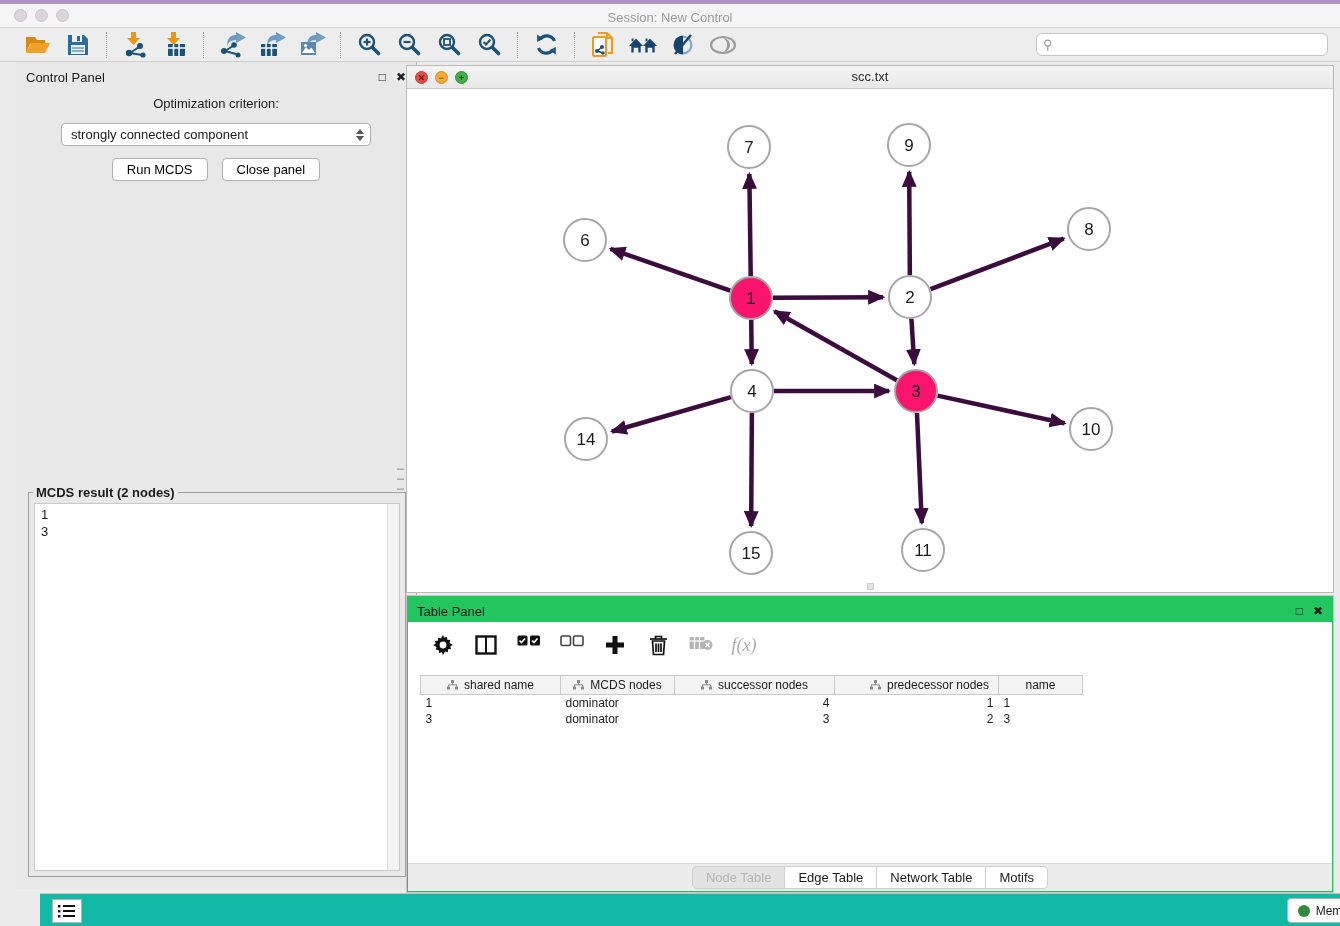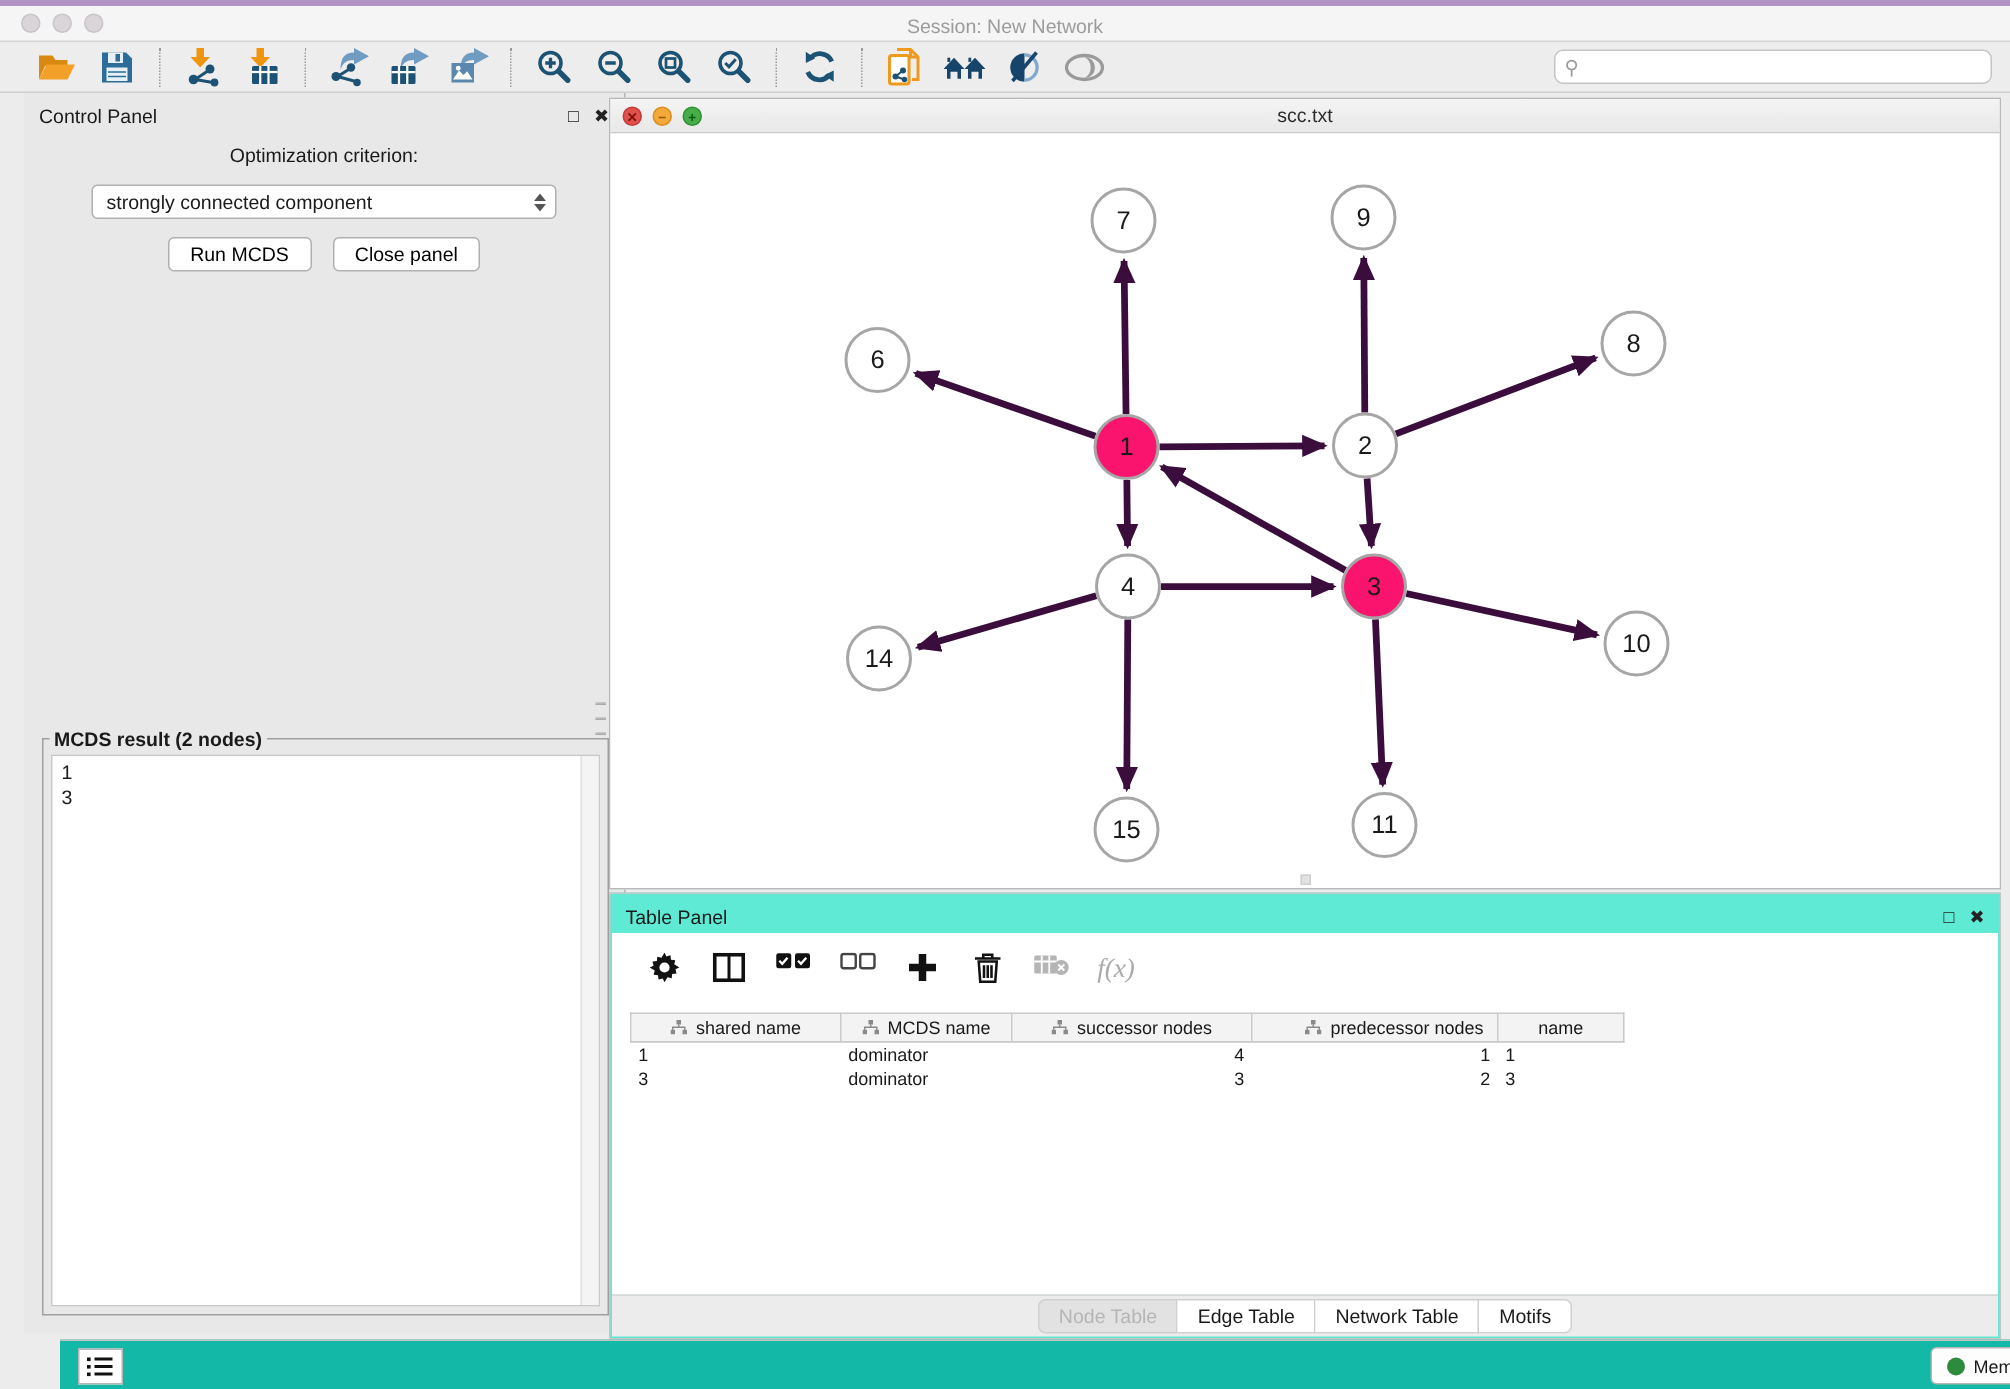--- a/index.html
+++ b/index.html
@@ -56,21 +56,21 @@
   .net-lights { position:absolute; left:8px; top:5px; display:flex; gap:7px; }
   .net-lights .lt { width:13px; height:13px; border-radius:50%; font-size:9px; font-weight:bold; display:flex; align-items:center; justify-content:center; }
   .lt.red { background:#e1504a; border:1px solid #c43c38; color:#7e100d; }
   .lt.yellow { background:#f4a938; border:1px solid #d98f24; color:#8a5a00; }
   .lt.green { background:#46ad49; border:1px solid #2f9133; color:#0c5a10; }
   .net-title { text-align:center; font-size:13px; line-height:22px; color:#2b2b2b; }
   .net-canvas { position:relative; width:926px; height:503px; background:#fff; }
   .canvas-grip { position:absolute; left:460px; bottom:2px; width:7px; height:7px; background:#e2e2e2; border:1px solid #cfcfcf; }
 
   
-  .table-panel { position:absolute; left:406px; top:595px; width:928px; bottom:33px; background:#5eead4; border:1px solid #c6c6c6; }
+  .table-panel { position:absolute; left:406px; top:595px; width:928px; bottom:33px; background:#22c55e; border:1px solid #c6c6c6; }
   .tp-body { position:absolute; left:1px; right:1px; top:26px; bottom:29px; background:#fff; }
   .tp-toolbar { display:flex; align-items:center; gap:17px; padding:13px 0 8px 22px; }
   .tp-tool { display:flex; align-items:flex-start; justify-content:center; width:26px; height:24px; cursor:pointer; }
   .tp-tool.disabled { cursor:default; }
   .fx-label { font-family:"Liberation Serif", serif; font-style:italic; font-size:18px; color:#aaa; }
   table.node-table { border-collapse:collapse; margin-left:12px; margin-top:8px; font-size:12px; }
   table.node-table th { background:#f3f3f3; border:1px solid #c9c9c9; font-weight:normal; height:19px; padding:0 6px; }
   table.node-table th .th-inner { display:flex; align-items:center; justify-content:center; gap:6px; }
   table.node-table td { height:16px; padding:0 5px; border:none; }
   .tp-tabs-row { position:absolute; left:1px; right:1px; bottom:1px; height:28px; background:#ececec; border-top:1px solid #d8d8d8; display:flex; justify-content:center; align-items:center; }
@@ -84,21 +84,21 @@
 </head>
 <body>
 
 <div class="top-strip"></div>
 <div class="titlebar">
   <div class="traffic">
     <span class="dot"></span>
     <span class="dot"></span>
     <span class="dot"></span>
   </div>
-  <div class="win-title">Session: New Network</div>
+  <div class="win-title">Session: New Control</div>
 </div>
 
 <div class="main-toolbar">
   <div class="tb-group">
     <div class="tb-btn">
         <svg width="26" height="24" viewBox="0 0 26 24">
           <path fill="#d88a10" d="M1 4h9l2 3h8v4H5L1 20z"></path>
           <path fill="#f3a028" d="M6 10h19l-5 10H1z"></path>
         </svg>
       </div>
@@ -467,21 +467,21 @@
               </span>
             </th>
             <th style="width: 114px;">
               <span class="th-inner">
                 <svg width="11" height="10" viewBox="0 0 11 10">
                   <rect x="4" y="0" width="3" height="3" fill="#8a8a8a"></rect>
                   <rect x="0" y="6.5" width="3" height="3" fill="#8a8a8a"></rect>
                   <rect x="8" y="6.5" width="3" height="3" fill="#8a8a8a"></rect>
                   <path d="M5.5 3v1.8M1.5 6.5V4.8h8v1.7" stroke="#8a8a8a" fill="none"></path>
                 </svg>
-                <span>MCDS name</span>
+                <span>MCDS nodes</span>
               </span>
             </th>
             <th style="width: 160px;">
               <span class="th-inner">
                 <svg width="11" height="10" viewBox="0 0 11 10">
                   <rect x="4" y="0" width="3" height="3" fill="#8a8a8a"></rect>
                   <rect x="0" y="6.5" width="3" height="3" fill="#8a8a8a"></rect>
                   <rect x="8" y="6.5" width="3" height="3" fill="#8a8a8a"></rect>
                   <path d="M5.5 3v1.8M1.5 6.5V4.8h8v1.7" stroke="#8a8a8a" fill="none"></path>
                 </svg>

